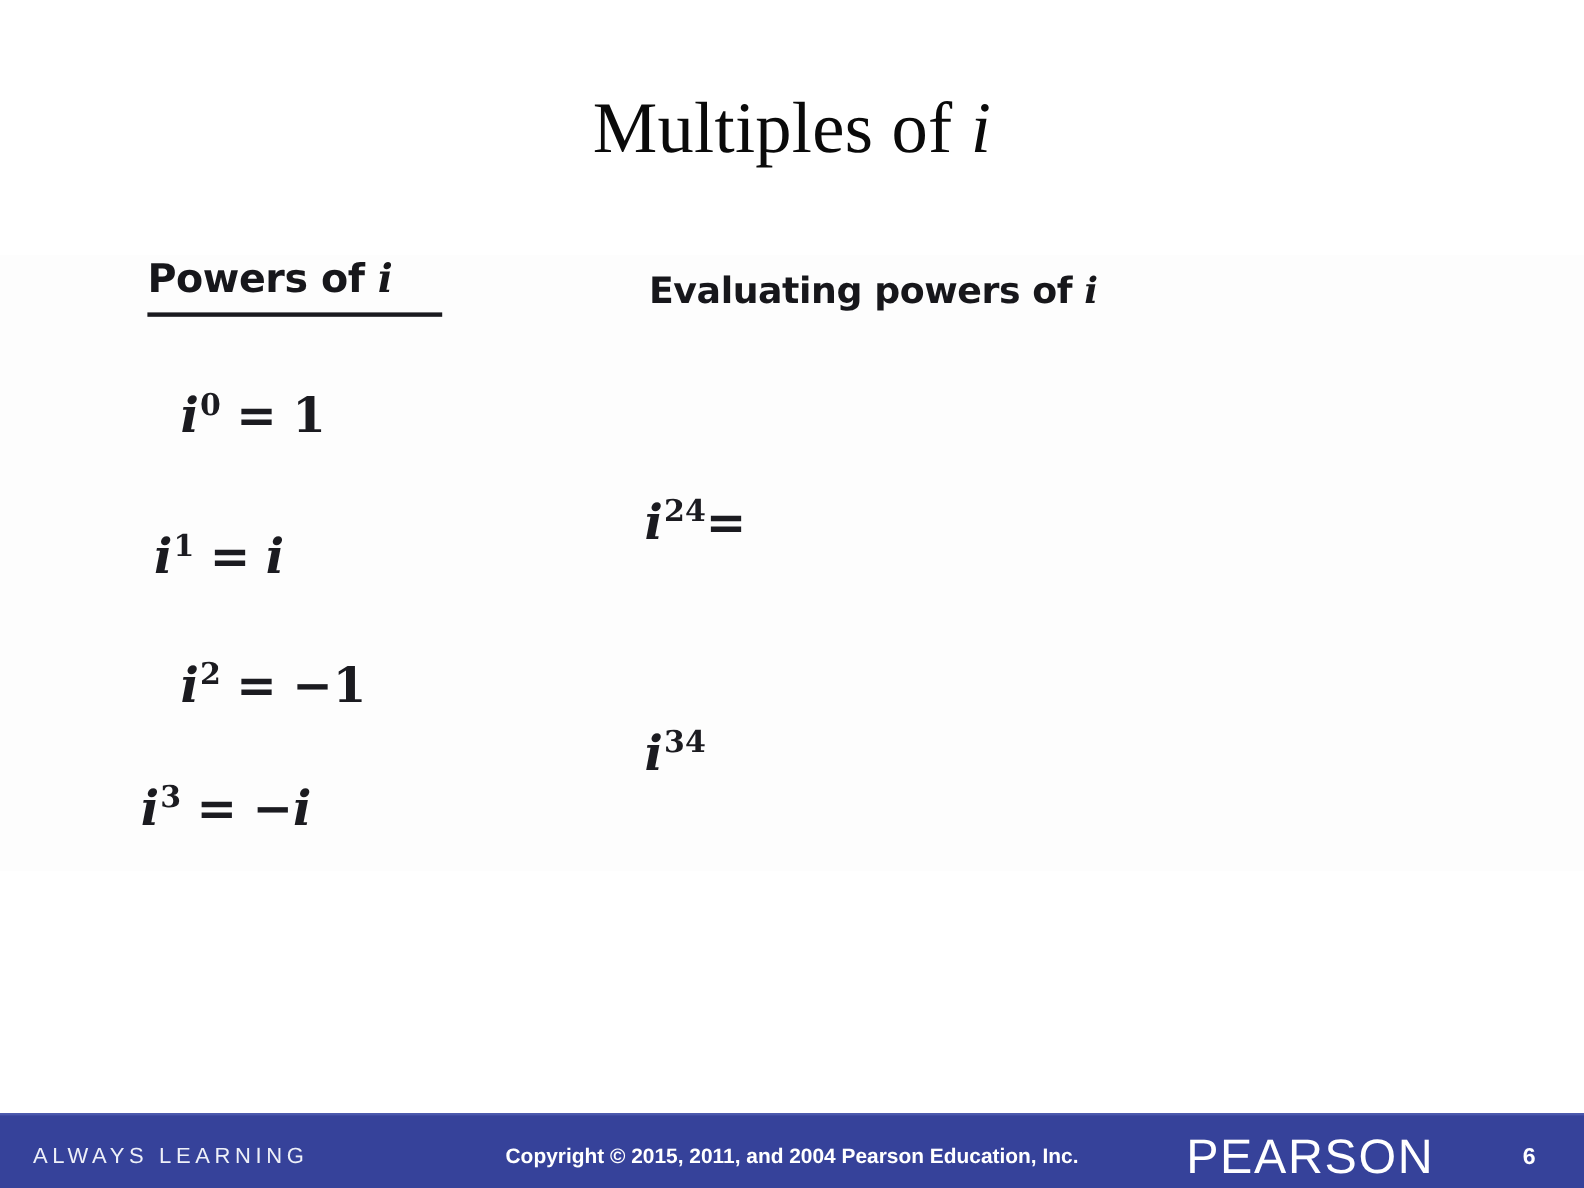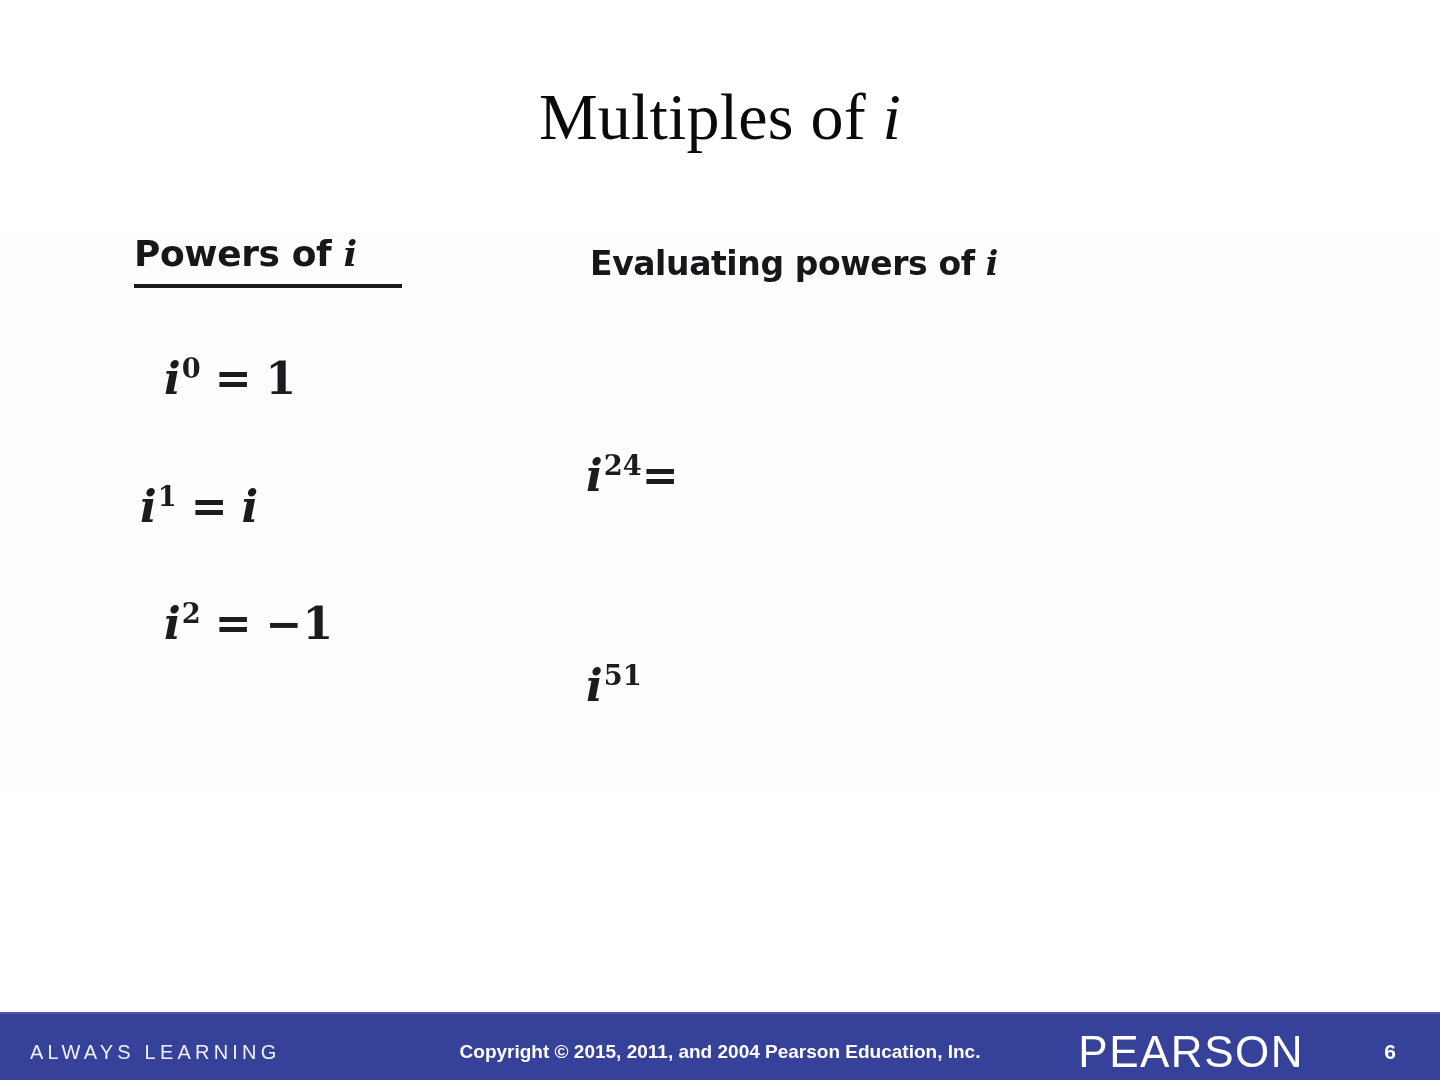--- a/index.html
+++ b/index.html
@@ -220,27 +220,30 @@
     </div>
 
     <div class="eq" id="eq-i1">
       <span>i</span><sup>1</sup><span class="op">=</span><span>i</span>
     </div>
 
     <div class="eq" id="eq-i2">
       <span>i</span><sup>2</sup><span class="op">=</span><span class="num">−1</span>
     </div>
 
+    <div class="eq" id="eq-i3">
+      <span>i</span><sup>3</sup><span class="op">=</span><span>−i</span>
+    </div>
 
     <div class="eq" id="eq-i24">
       <span>i</span><sup>24</sup><span class="op op-none">=</span>
     </div>
 
     <div class="eq" id="eq-i71">
-      <span>i</span><sup>51</sup>
+      <span>i</span><sup>34</sup>
     </div>
 
   </div>
 
   <div class="footer">
     <div class="footer-hairline"></div>
     <div class="footer-tagline">ALWAYS LEARNING</div>
     <div class="footer-copyright">Copyright © 2015, 2011, and 2004 Pearson Education, Inc.</div>
     <div class="footer-logo">PEARSON</div>
     <div class="footer-pagenum">6</div>

